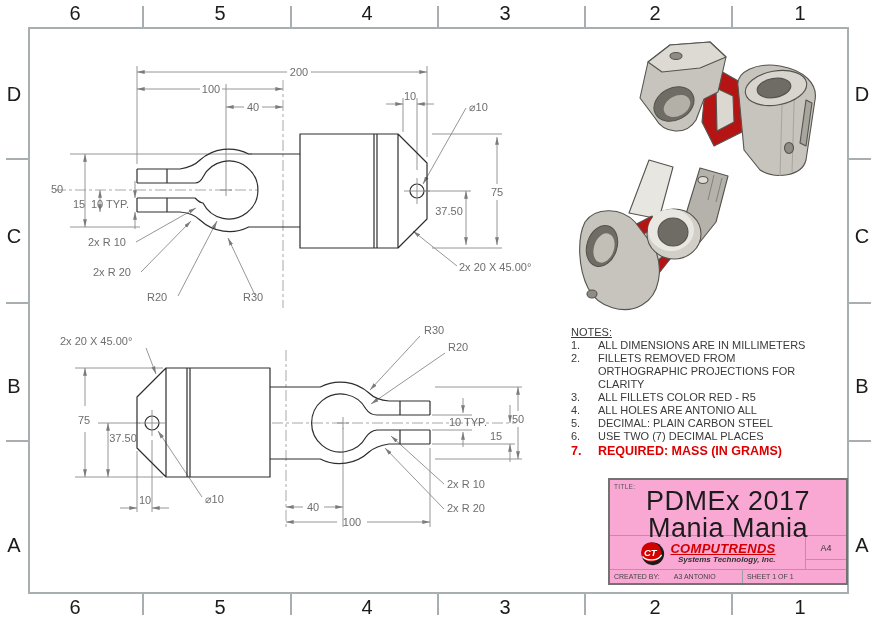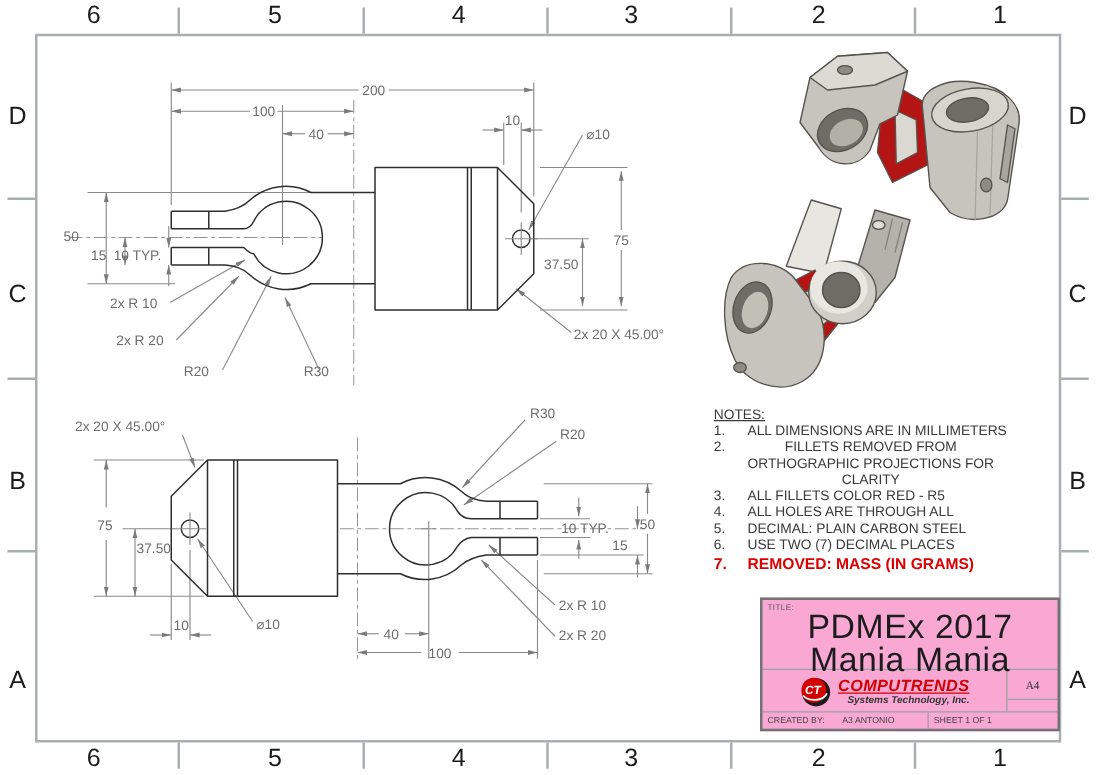--- a/index.html
+++ b/index.html
@@ -14,34 +14,34 @@
   .dt{font-size:11px;fill:#6e6e6e;}
   .e{stroke:#2e2e2e;stroke-width:1.2;fill:none;stroke-linejoin:round;}
   .d{stroke:#8a8a8a;stroke-width:0.9;fill:none;}
   .cl{stroke:#939393;stroke-width:0.8;fill:none;stroke-dasharray:11 3 3 3;}
   .iso{stroke:#55534d;stroke-width:1.1;stroke-linejoin:round;}
   
   .notes{position:absolute;left:571px;top:326px;width:262px;color:#3a3a3a;font-size:11px;line-height:13px;}
   .notes .hd{margin-bottom:0px;text-decoration:underline;}
   .nrow{display:flex;}
   .nrow .num{width:27px;flex:none;}
-  .nrow .txt{white-space:pre-line;text-align:center;}
+  .nrow .txt{white-space:pre-line;}
   .nrow.req{color:#dd0000;font-weight:bold;font-size:12.5px;margin-top:2px;}
   
   .tblock{position:absolute;left:608px;top:478px;width:240px;height:107px;
     border:2px solid #737373;box-sizing:border-box;display:flex;flex-direction:column;background:#f9a8d4;}
   .tb-title{flex:1;position:relative;border-bottom:1px solid #9aa0a3;}
   .tb-title .lbl{position:absolute;left:4px;top:3px;font-size:6.5px;color:#555;letter-spacing:.3px;}
   .tb-title .big{position:absolute;left:0;right:0;top:8px;text-align:center;
     font-size:27px;line-height:27px;color:#1c1c1c;letter-spacing:.5px;}
   .tb-mid{height:33px;display:flex;border-bottom:1px solid #9aa0a3;text-align:right;}
   .tb-logo{flex:1;display:flex;align-items:center;justify-content:center;gap:5px;}
   .lg-name{font-size:13px;font-weight:bold;font-style:italic;color:#d20000;letter-spacing:.3px;line-height:13px;text-decoration:underline;}
   .lg-sub{font-size:8px;font-weight:bold;font-style:italic;color:#333;line-height:9px;}
-  .tb-size{width:40px;border-left:1px solid #9aa0a3;display:flex;flex-direction:column;font-family:Liberation Serif, serif;}
+  .tb-size{width:40px;border-left:1px solid #9aa0a3;display:flex;flex-direction:column;}
   .tb-a4{height:23px;border-bottom:1px solid #9aa0a3;display:flex;align-items:center;justify-content:center;
     font-size:9px;color:#333;}
   .tb-bot{height:13px;display:flex;font-size:7px;color:#444;}
   .tb-created{width:128px;border-right:1px solid #9aa0a3;display:flex;align-items:center;padding-left:4px;gap:14px;}
   .tb-sheetcell{flex:1;display:flex;align-items:center;padding-left:4px;}
 </style>
 </head>
 <body>
 
 <div class="sheet">
@@ -254,33 +254,33 @@
       <span class="txt">FILLETS REMOVED FROM
 ORTHOGRAPHIC PROJECTIONS FOR
 CLARITY</span>
       </div>
     <div class="nrow">
       <span class="num">3.</span>
       <span class="txt">ALL FILLETS COLOR RED - R5</span>
       </div>
     <div class="nrow">
       <span class="num">4.</span>
-      <span class="txt">ALL HOLES ARE THROUGH ALL</span>
+      <span class="txt">ALL HOLES ARE ANTONIO ALL</span>
       </div>
     <div class="nrow">
       <span class="num">5.</span>
       <span class="txt">DECIMAL: PLAIN CARBON STEEL</span>
       </div>
     <div class="nrow">
       <span class="num">6.</span>
       <span class="txt">USE TWO (7) DECIMAL PLACES</span>
       </div>
     <div class="nrow req">
       <span class="num">7.</span>
-      <span class="txt">REMOVED: MASS (IN GRAMS)</span>
+      <span class="txt">REQUIRED: MASS (IN GRAMS)</span>
       </div>
   </div>
 
   <div class="tblock">
     <div class="tb-title">
       <span class="lbl">TITLE:</span>
       <div class="big">
         <div>PDMEx 2017</div>
         <div>Mania Mania</div>
       </div>

